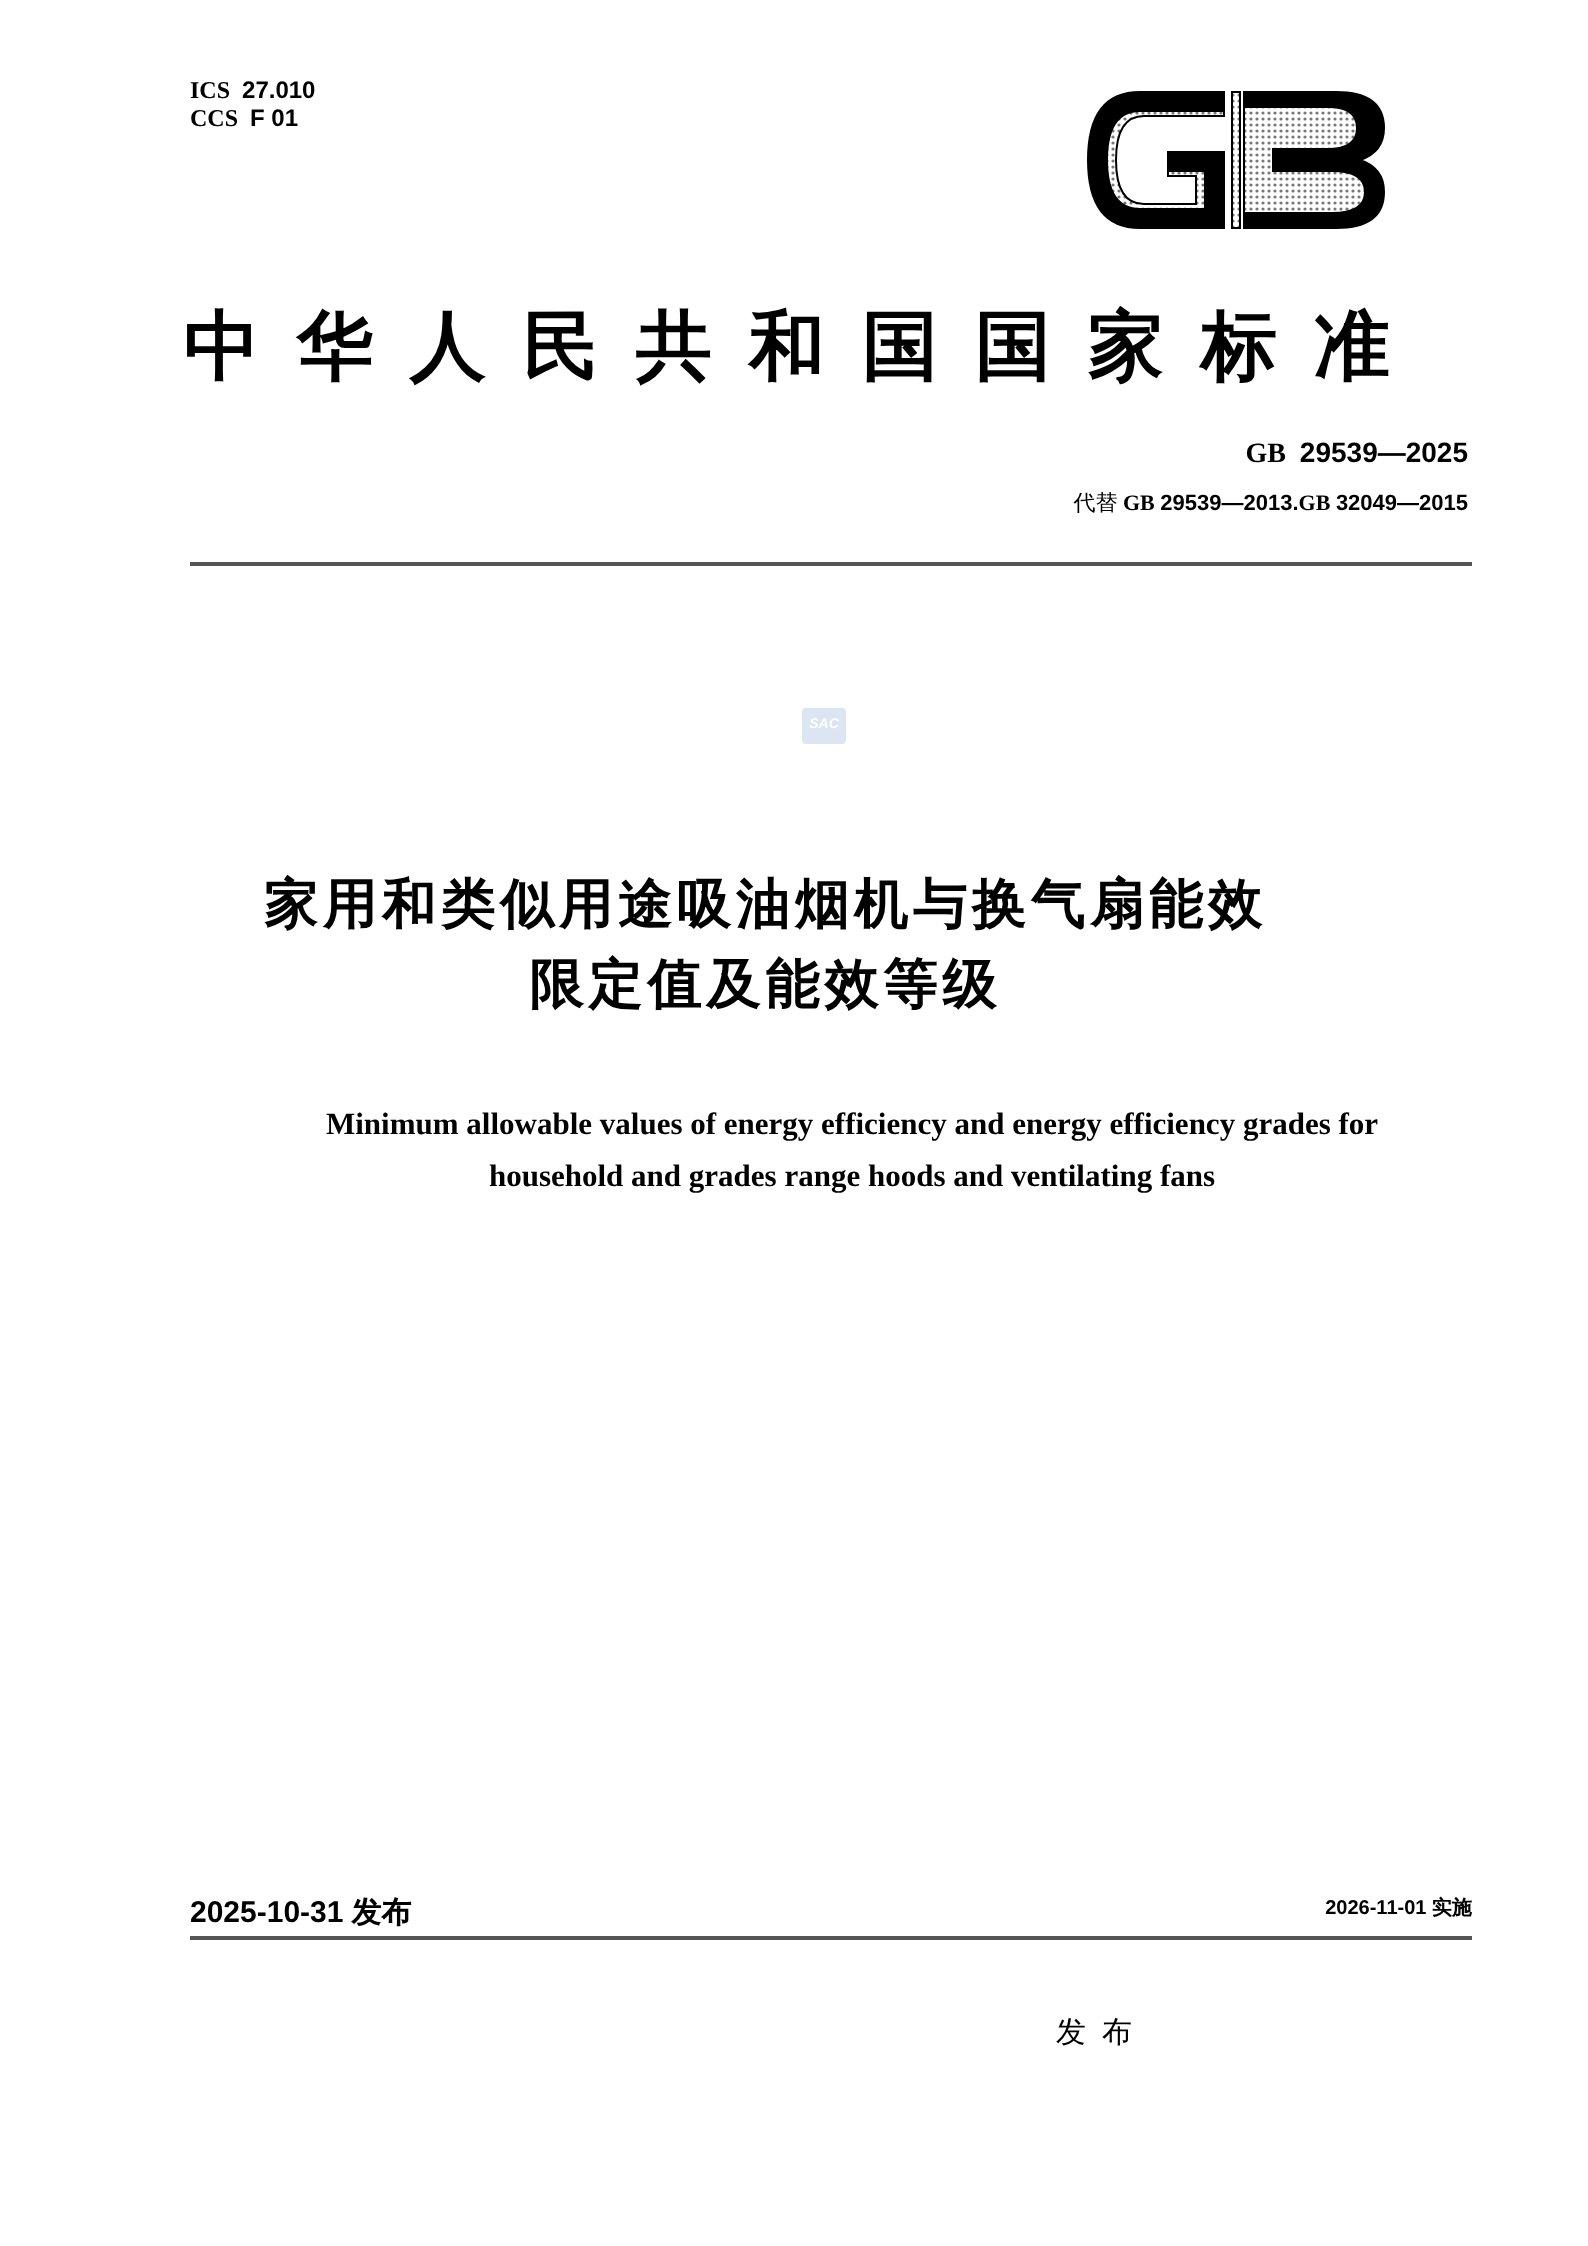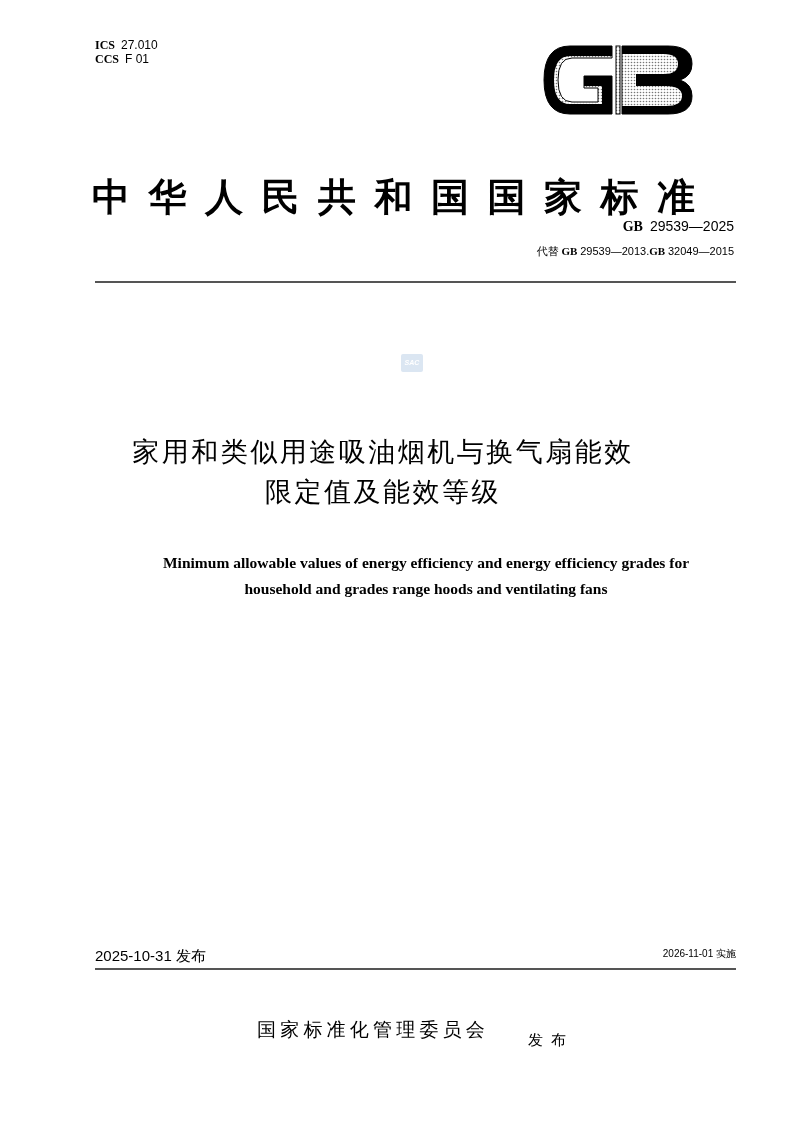--- a/index.html
+++ b/index.html
@@ -1,20 +1,20 @@
 <!DOCTYPE html>
 <html><head>
 <meta charset="utf-8">
 <style>
   html, body { margin: 0; padding: 0; background: #ffffff; }
   body { width: 794px; height: 1123px; position: relative; overflow: hidden; color: #000; }
   .abs { position: absolute; }
-  .serif { font-family: "DejaVu Serif", "Liberation Serif", serif; margin-top: 24px; }
+  .serif { font-family: "DejaVu Serif", "Liberation Serif", serif; }
   .times { font-family: "Liberation Serif", "DejaVu Serif", serif; }
-  .sans { font-family: "Liberation Sans", "DejaVu Sans", sans-serif; }
+  .sans { font-family: "Liberation Sans", "DejaVu Sans", sans-serif; font-weight: bold; }
 
   #ics { left: 95px; top: 38px; font-size: 12px; line-height: 14px; }
   #ics .k { font-weight: bold; }
 
   #gb-logo { left: 540px; top: 40px; width: 155px; height: 80px; }
 
   #national-title { left: 92px; top: 148px; width: 650px; font-size: 38px; font-weight: bold; letter-spacing: 18.5px; line-height: 50px; white-space: nowrap; }
 
   #std-number { right: 60px; top: 218px; font-size: 14px; text-align: right; white-space: nowrap; }
   #std-number .gb { font-weight: bold; }
@@ -96,15 +96,14 @@
   <div>Minimum allowable values of energy efficiency and energy efficiency grades for</div>
   <div>household and grades range hoods and ventilating fans</div>
 </div>
 
 <div id="issue-date" class="abs sans">2025-10-31 发布</div>
 <div id="impl-date" class="abs sans">2026-11-01 实施</div>
 
 <div id="rule-bottom" class="abs rule"></div>
 
 <div id="publishers" class="abs serif">
-  <div>国家标准化管理委员会</div>
 </div>
 <div id="publish-label" class="abs serif">发布</div>
 
 </body></html>

